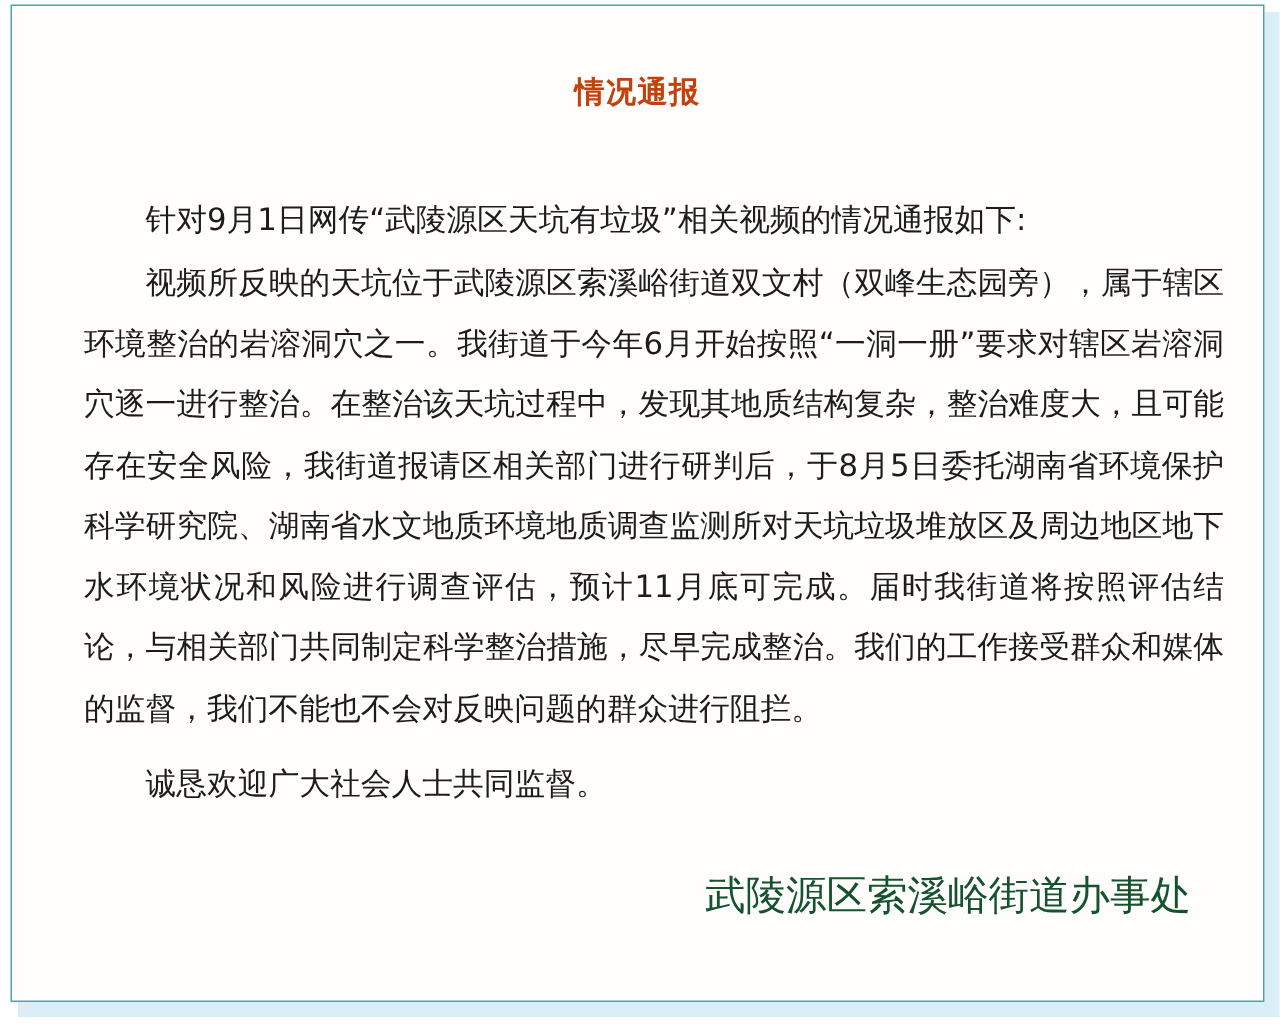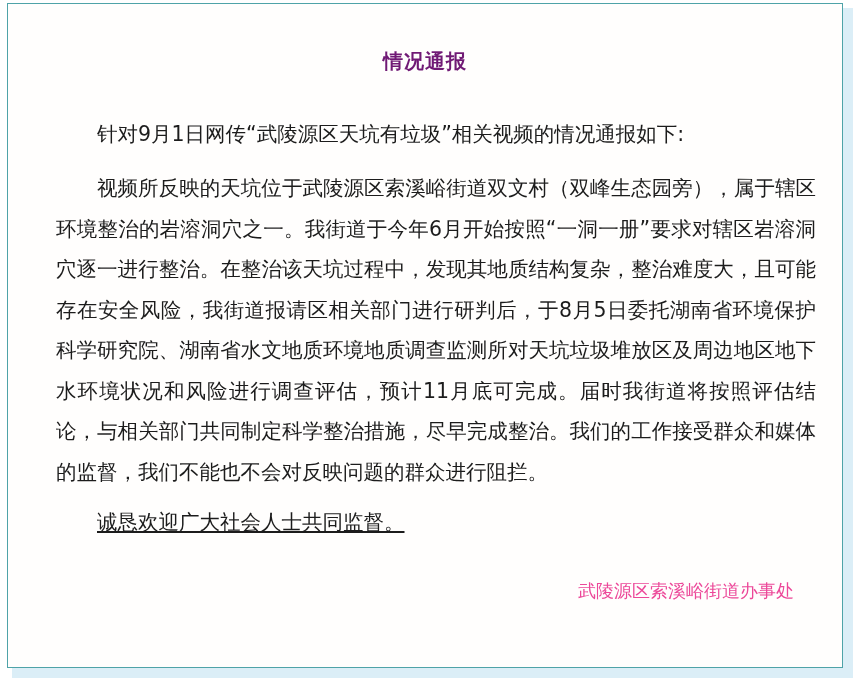--- a/index.html
+++ b/index.html
@@ -35,41 +35,41 @@
     }
     .title {
       position: absolute;
       left: 0;
       width: 100%;
       top: 44px;
       text-align: center;
       font-size: 20px;
       font-weight: bold;
       letter-spacing: 1px;
-      color: #701a75;
+      color: #c2410c;
     }
     .para {
       position: absolute;
       left: 48px;
       width: 760px;
       font-size: 20.5px;
       line-height: 40.5px;
       text-align: justify;
       text-indent: 41px;
       color: #1c1c1c;
     }
-    .p1 { top: 110px; }
+    .p1 { top: 122px; }
     .p2 { top: 164px; }
-    .p3 { top: 498px; text-decoration: underline; }
+    .p3 { top: 498px; }
     .sign {
       position: absolute;
       right: 48px;
       text-align: right;
-      font-size: 18px;
-      color: #ec4899;
+      font-size: 27px;
+      color: #14532d;
     }
     .org { top: 575px; }
     .date { top: 610px; }
   </style>
 </head>
 <body>
 
 <div class="frame-shadow"></div>
 <div class="frame">
   <div class="title">情况通报</div>

